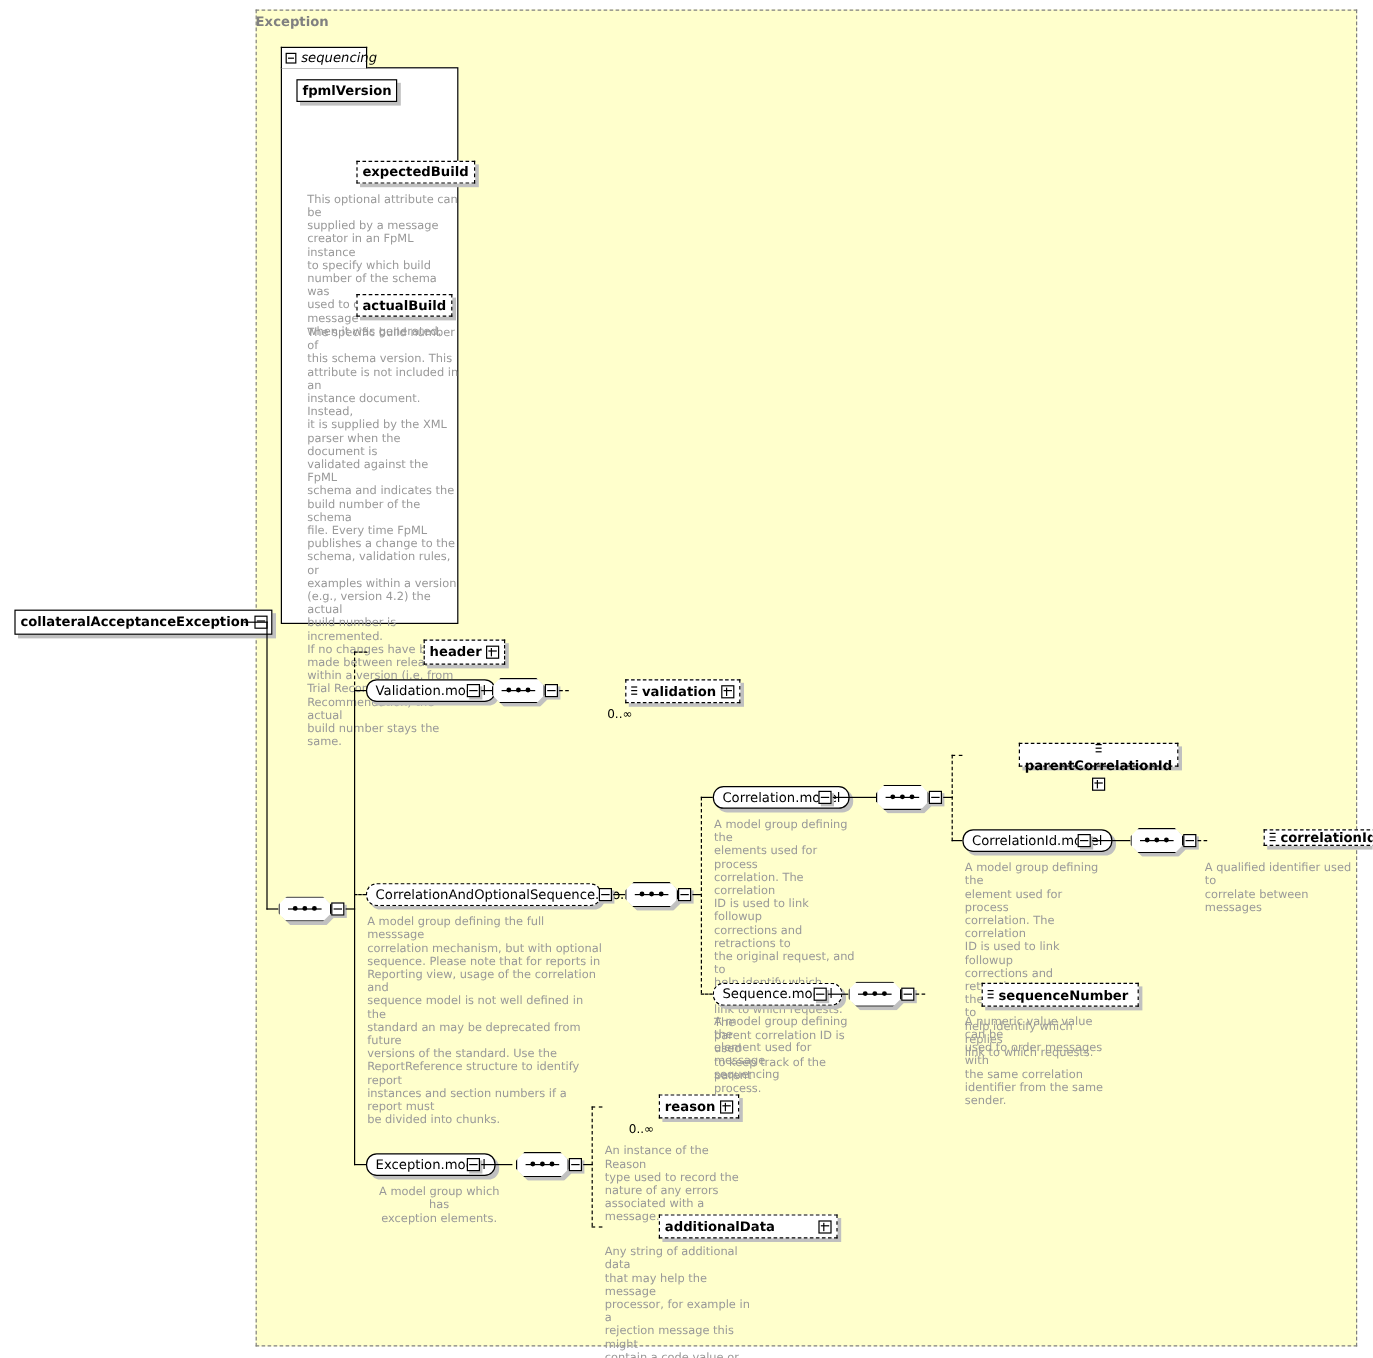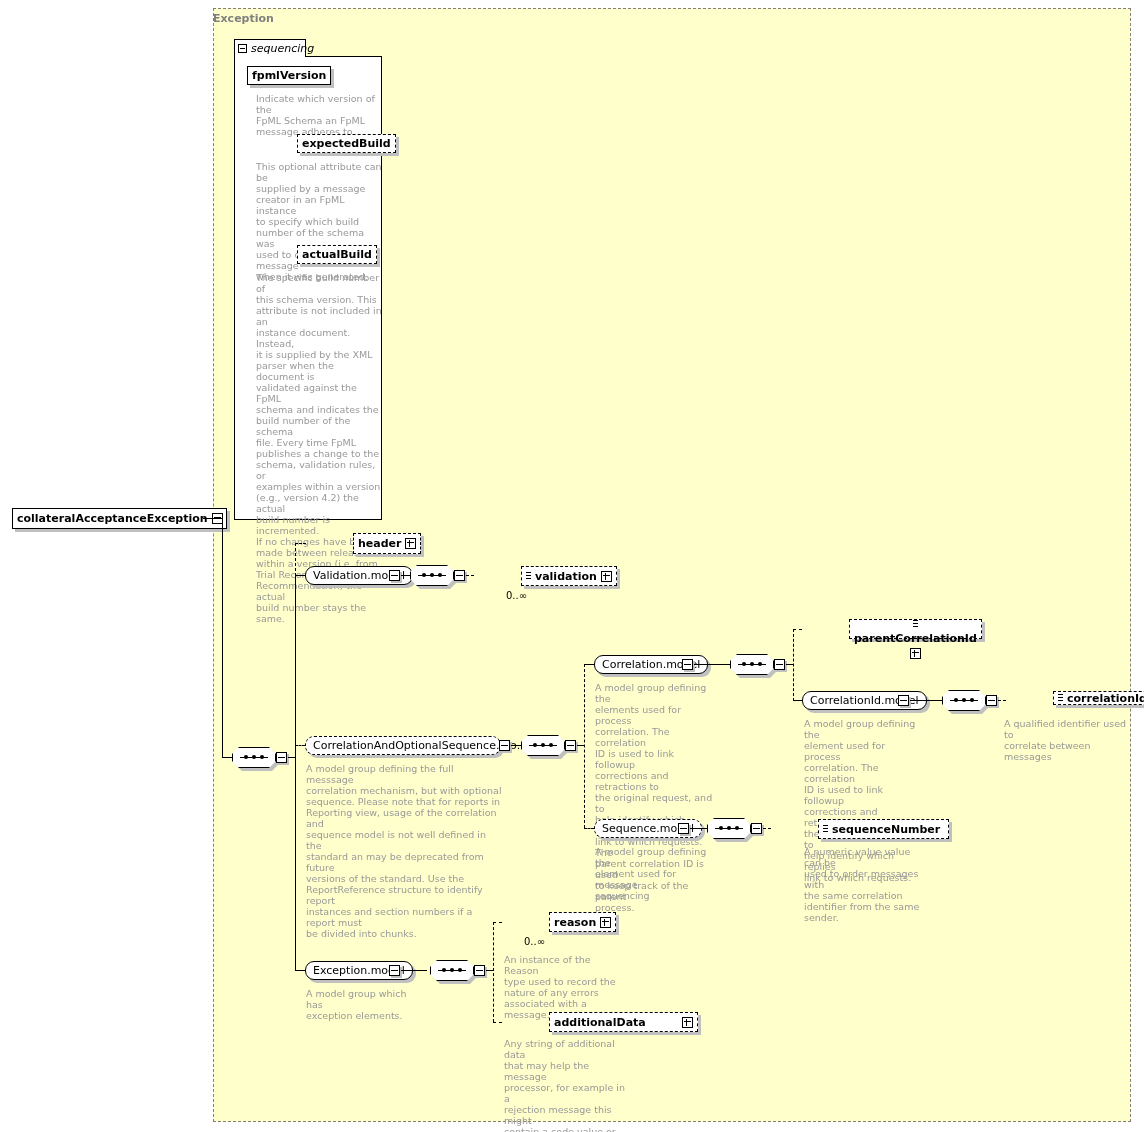--- a/index.html
+++ b/index.html
@@ -208,23 +208,20 @@
 
   <div class="attr-panel" style="left:234px; top:56px; width:148px; height:464px;"></div>
   <div class="attr-tab" style="left:234px; top:39px; width:72px;">
     <span class="minus-box"></span>
     <span class="attr-tab-text">sequencing</span>
   </div>
 
   <div class="node solid" style="left:247px; top:66px;">
     <span class="node-label">fpmlVersion</span>
   </div>
-  <div class="anno" style="left:256px; top:93px; width:124px;">Indicate which version of the
-FpML Schema an FpML
-message adheres to.</div>
 
   <div class="node dashed" style="left:250px; top:134px;">
     <span class="node-label">expectedBuild</span>
   </div>
   <div class="anno" style="left:256px; top:161px; width:128px;">This optional attribute can be
 supplied by a message
 creator in an FpML instance
 to specify which build
 number of the schema was
 used to define the message
@@ -465,21 +462,21 @@
 used to order messages with
 the same correlation
 identifier from the same
 sender.</div>
 
   <div class="ln h" style="left:295px; top:970px; width:10px;"></div>
   <div class="mgroup solid" style="left:305px; top:961px;">
     <span class="mgroup-label">Exception.model</span>
   </div>
   <div class="toggle" style="left:389px; top:965px;"></div>
-  <div class="anno" style="left:306px; top:988px; width:120px;">A model group which has
+  <div class="anno" style="left:306px; top:988px; width:120px;text-align:center;">A model group which has
 exception elements.</div>
   <div class="ln h" style="left:401px; top:970px; width:26px;"></div>
 
   <div class="seqconn-shadow" style="left:433px; top:963px;"></div>
   <div class="seqconn" style="left:430px; top:960px;">
     <div class="seqconn-dots">
       <span class="bar"></span>
       <span class="dot" style="left:4px;"></span>
       <span class="dot" style="left:12px;"></span>
       <span class="dot" style="left:20px;"></span>

